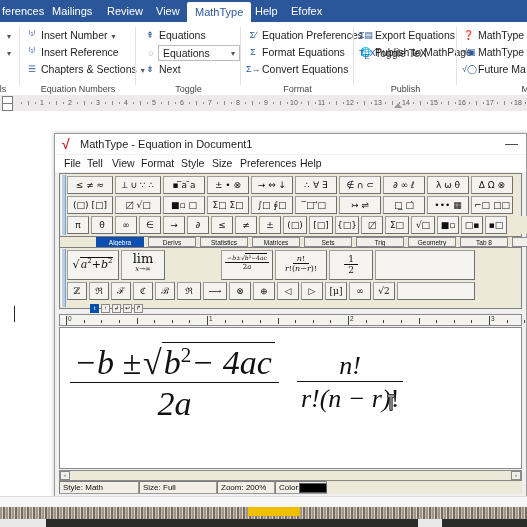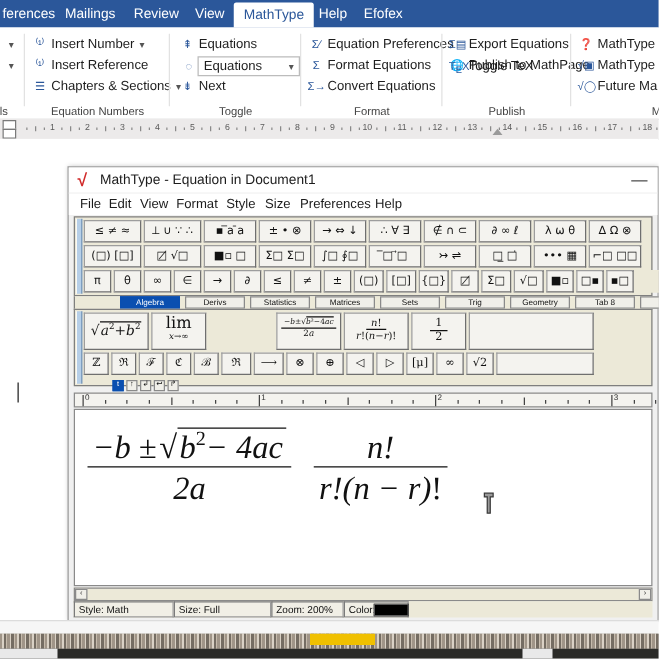--- a/index.html
+++ b/index.html
@@ -442,21 +442,21 @@
   <div class="mt">
 
     <div class="mt-title">
       <span class="mt-logo">√</span>
       <span class="mt-titletext">MathType - Equation in Document1</span>
       <span class="mt-min">—</span>
     </div>
 
     <div class="mt-menu">
       <div class="mi" style="left:5px">File</div>
-      <div class="mi" style="left:28px">Edit</div>
+      <div class="mi" style="left:28px">Tell</div>
       <div class="mi" style="left:53px">View</div>
       <div class="mi" style="left:82px">Format</div>
       <div class="mi" style="left:122px">Style</div>
       <div class="mi" style="left:153px">Size</div>
       <div class="mi" style="left:181px">Preferences</div>
       <div class="mi" style="left:241px">Help</div>
     </div>
 
     <div class="pal">
       <div class="pal-grip"></div>
@@ -599,21 +599,21 @@
         <div class="tk" style="left: 393.75px; height: 3px; top: 5px;"></div>
         <div class="tk" style="left: 411.375px; height: 3px; top: 5px;"></div>
         <div class="tk" style="left: 429px; height: 9px;"></div>
         <div class="lb" style="left: 431px;">3</div>
         <div class="tk" style="left: 446.625px; height: 3px; top: 5px;"></div>
         <div class="tk" style="left: 464.25px; height: 3px; top: 5px;"></div>
       </div>
 
     <div class="canvas">
       <div class="eq">
-        <span class="frac" style="font-size:26px">
+        <span class="frac" style="font-size:34px">
           <span class="num"><span class="it">−b ±</span><span class="sq">√<span class="radicand"><span class="it">b</span><span class="sup">2</span><span class="it">− 4ac</span></span></span></span>
           <span class="den it">2a</span>
         </span>
         <span class="frac" style="font-size:26px;margin-left:14px">
           <span class="num it">n!</span>
           <span class="den"><span class="it">r!</span><span class="it">(n − r)</span><span>!</span></span>
         </span>
       </div>
     </div>
 

